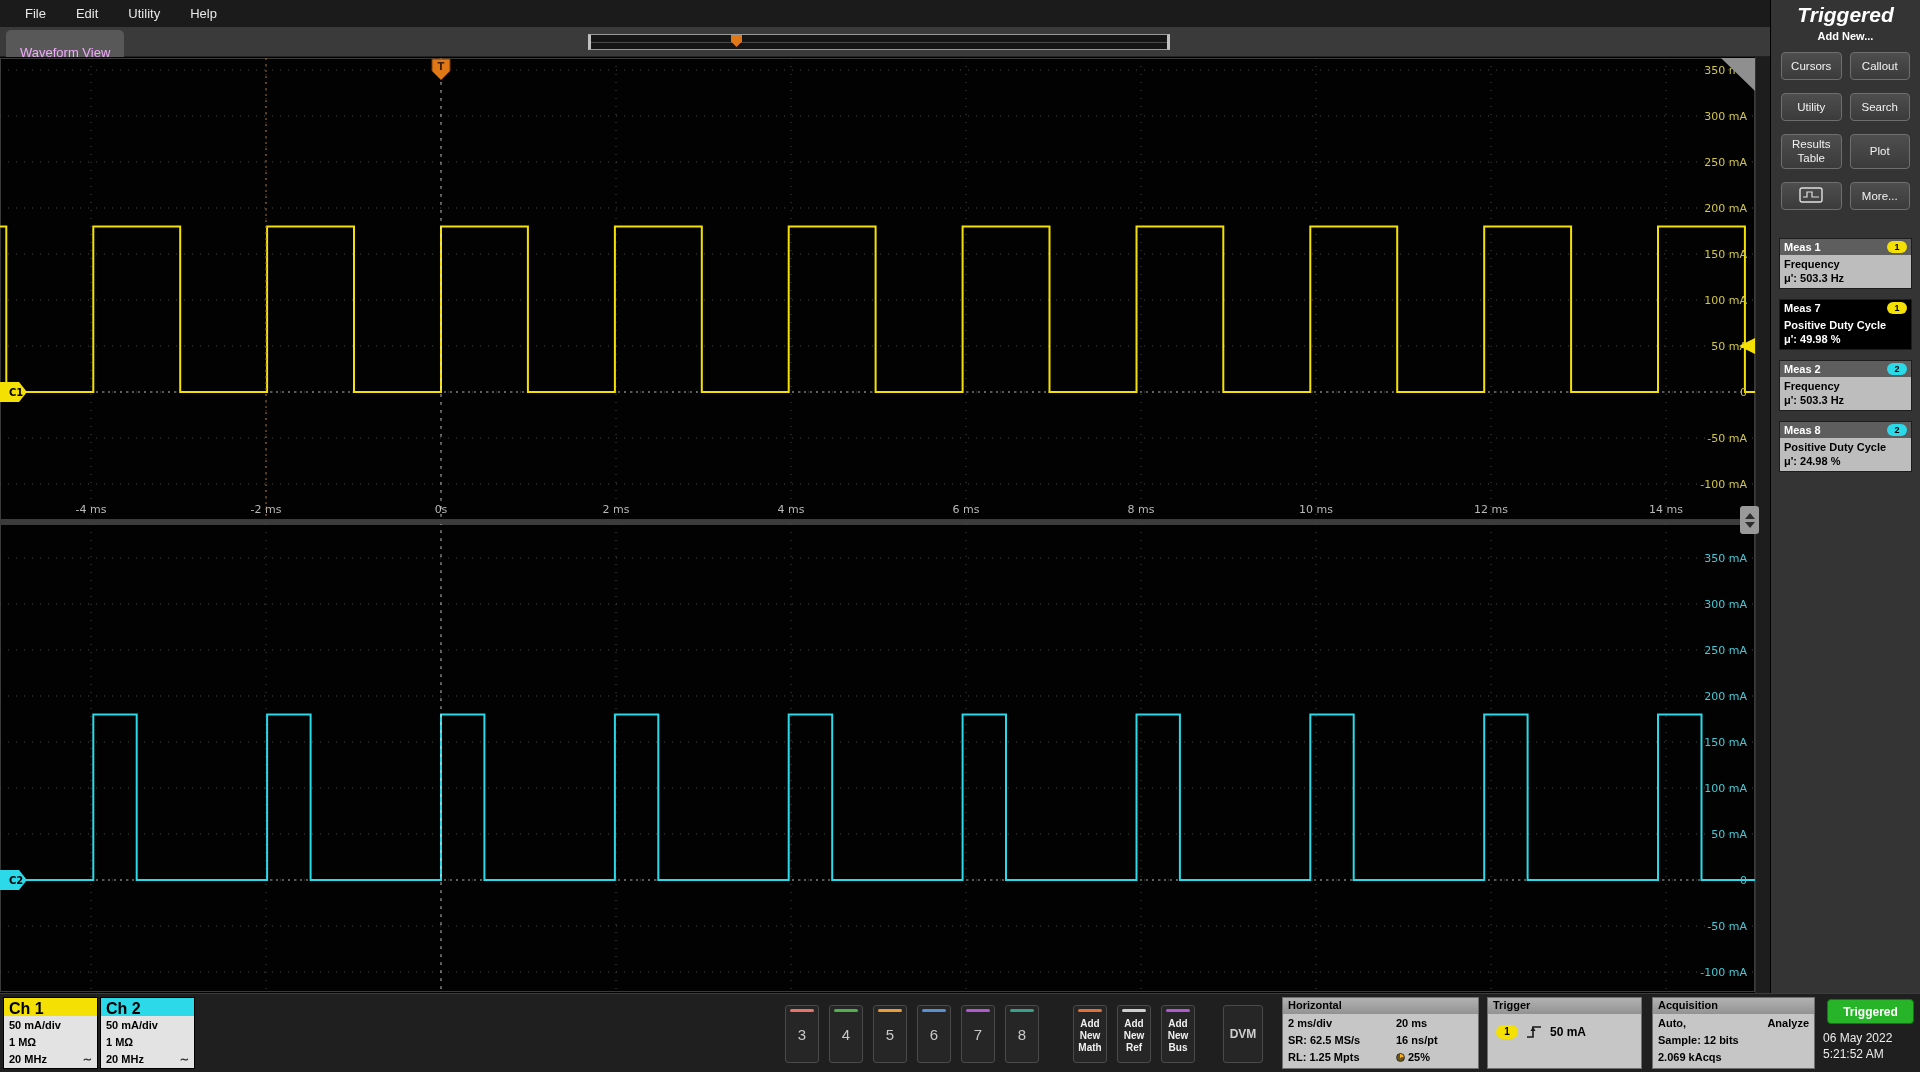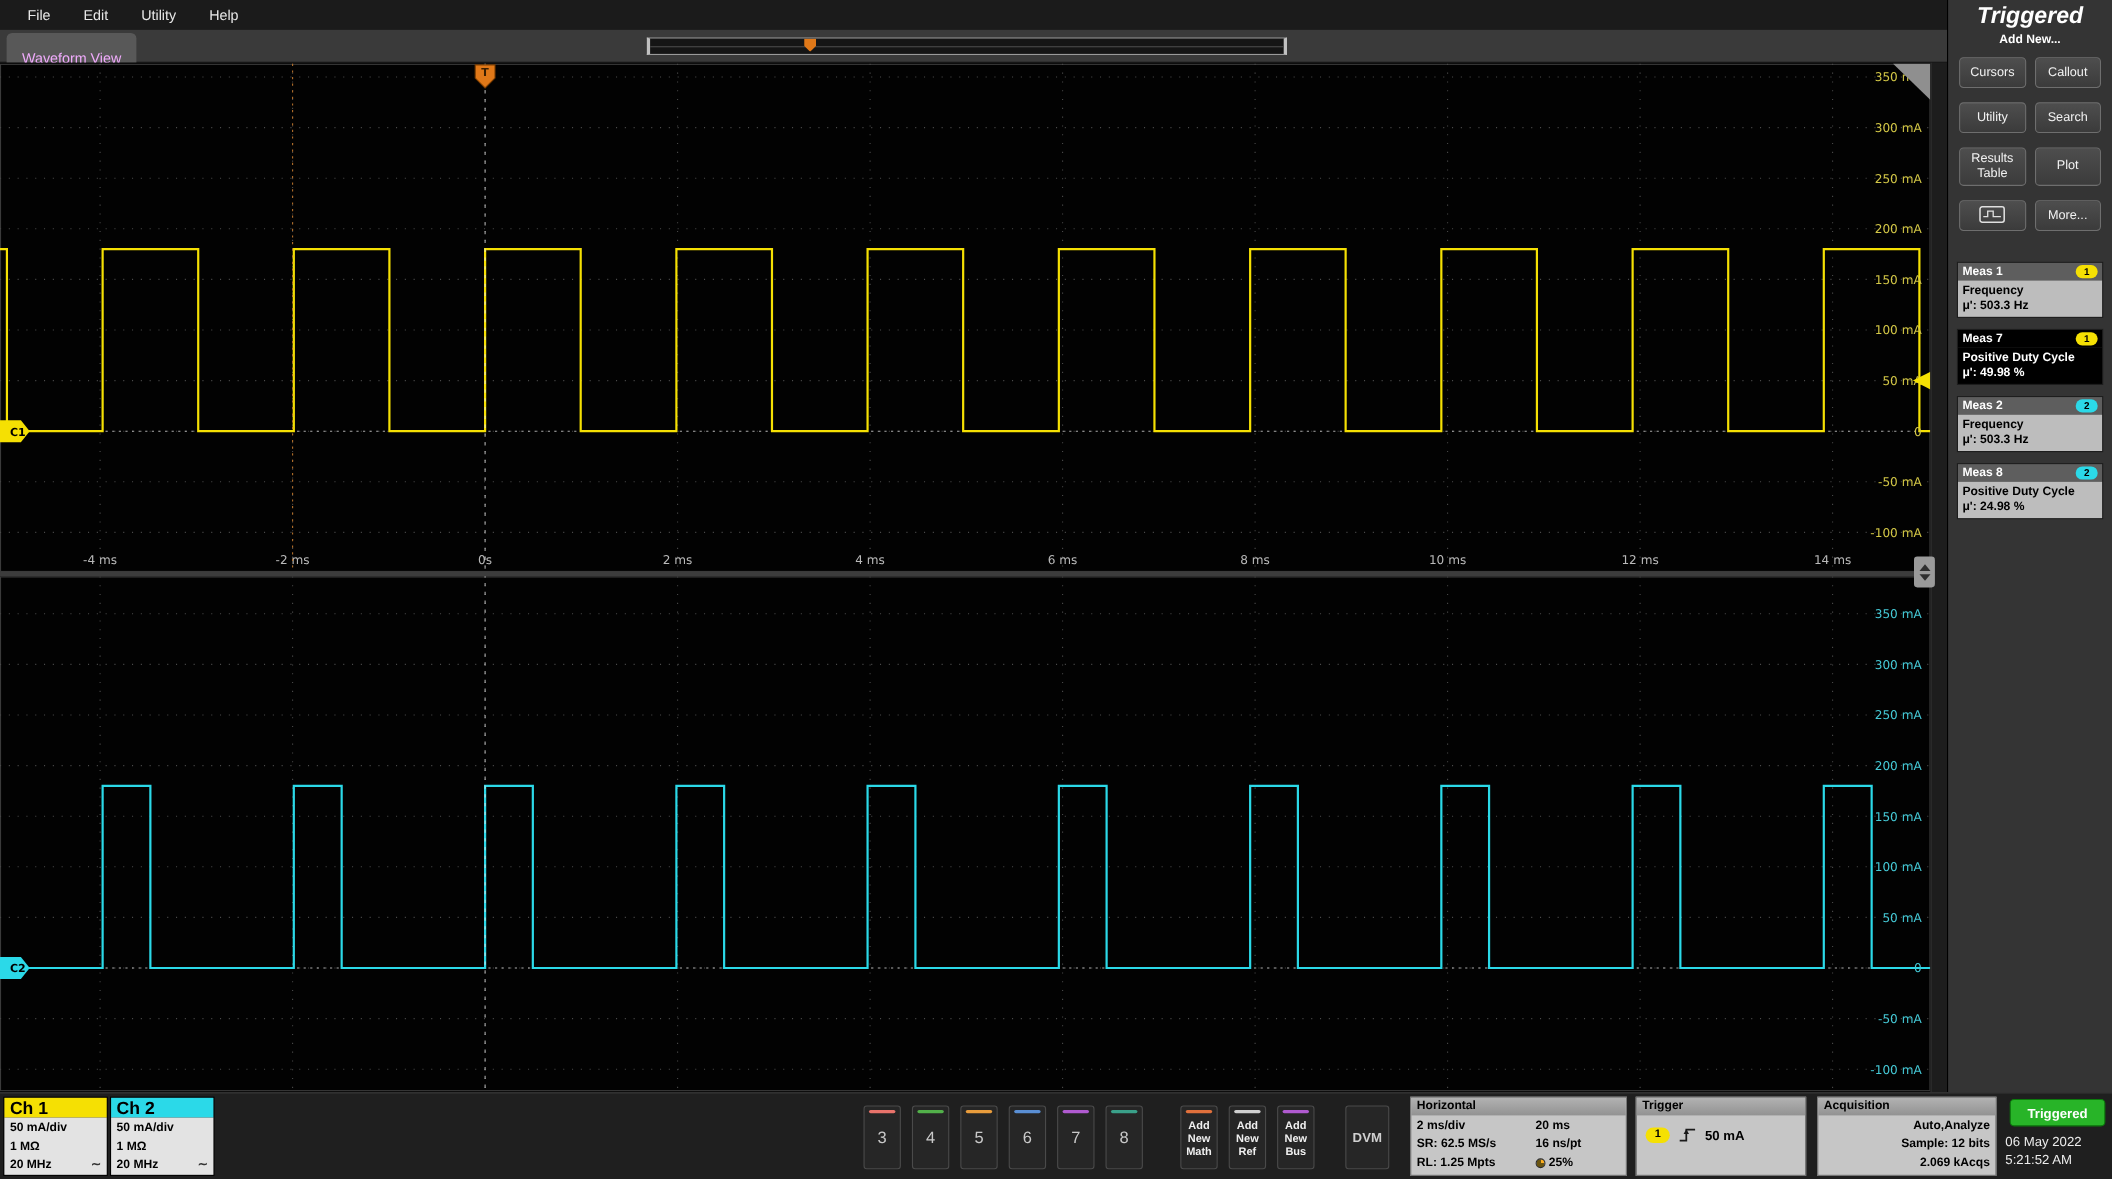--- a/index.html
+++ b/index.html
@@ -55,21 +55,21 @@
   .dvm{position:absolute;left:1223px;top:11px;width:40px;height:58px;background:#262626;border:1px solid #4a4a4a;border-radius:3px;color:#cfcfcf;font-size:12px;font-weight:bold;display:flex;align-items:center;justify-content:center;cursor:pointer}
   .panel{position:absolute;top:3px;height:72px;background:#c6c6c6;border:1px solid #6e6e6e;cursor:pointer}
   .panel .ph{background:linear-gradient(#b2b2b2,#929292);font-size:11px;font-weight:bold;color:#000;padding:1px 5px;height:16px}
   .panel .pb{padding:1px 5px;font-size:11px;font-weight:bold;color:#000}
   .prow{display:grid;grid-template-columns:108px auto;line-height:17px}
   .vwrap{display:flex;align-items:center;gap:3px}
   .intensity-icon{width:9px;height:9px;border-radius:50%;background:conic-gradient(#ffb020 0 25%,#6b5510 25% 100%);border:1px solid #2e2e2e;display:inline-block}
   .trigbody{display:flex;align-items:center;gap:7px;margin-top:9px;padding-left:8px !important}
   .trig-pill{width:22px;height:14px;border-radius:7px;color:#000;font-size:10px;font-weight:bold;display:flex;align-items:center;justify-content:center}
   .trig-level{font-size:12px;font-weight:bold;color:#000}
-  .acqrow{display:flex;justify-content:flex-end;line-height:17px}
+  .acqrow{display:flex;justify-content:space-between;line-height:17px}
   .triggered{position:absolute;left:1827px;top:5px;width:87px;height:25px;border-radius:4px;color:#fff;font-weight:bold;font-size:12px;display:flex;align-items:center;justify-content:center;border:1px solid #0c7a0c}
   .datetime{position:absolute;left:1823px;top:36px;color:#ececec;font-size:12px;font-weight:normal;line-height:16px}
 </style>
 </head>
 <body>
 
 <div class="menubar">
   <span class="menu-item">File</span>
   <span class="menu-item">Edit</span>
   <span class="menu-item">Utility</span>

